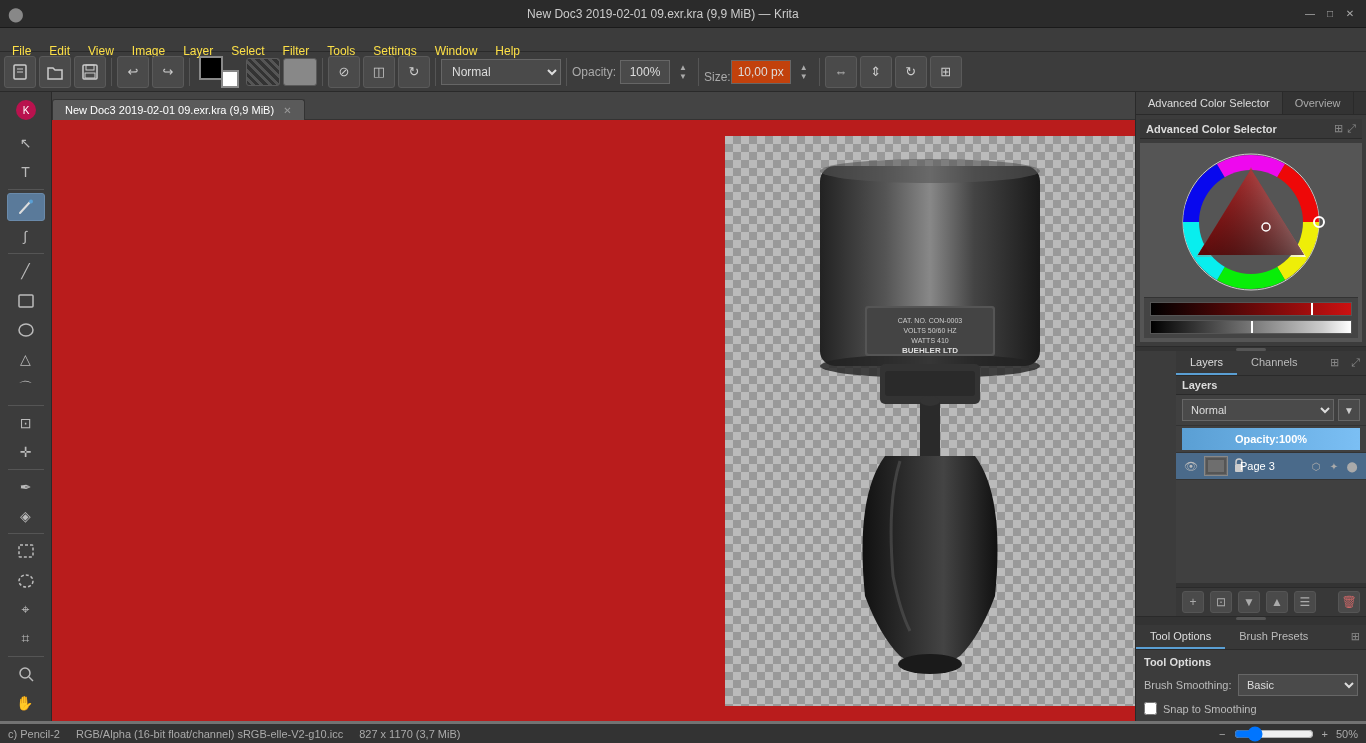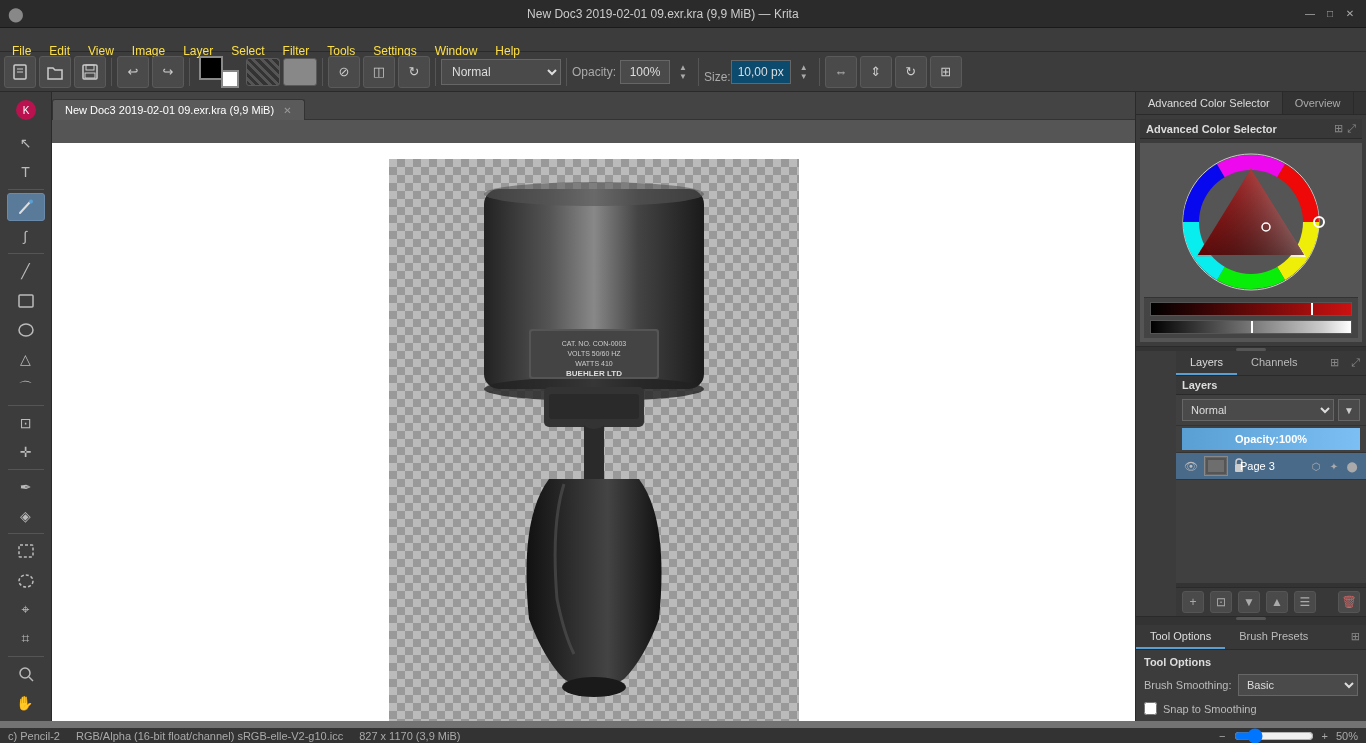--- a/index.html
+++ b/index.html
@@ -77,21 +77,21 @@
       width: 120px;
     }
 
     .opacity-group {
       display: flex; align-items: center; gap: 4px;
     }
     .opacity-label { color: #aaa; font-size: 12px; }
     .opacity-val { width: 50px; height: 24px; background: #4a4a4a; border: 1px solid #666; color: #ddd; text-align: center; font-size: 12px; }
     .size-group { display: flex; align-items: flex-end; }
     .size-label { color: #aaa; font-size: 12px; }
-    .size-val { width: 60px; height: 24px; background: #0c4a6e; border: 1px solid #666; color: #ddd; text-align: center; font-size: 12px; }
+    .size-val { width: 60px; height: 24px; background: #c2410c; border: 1px solid #666; color: #ddd; text-align: center; font-size: 12px; }
 
     
     #main-area {
       display: flex;
       height: calc(743px - 28px - 24px - 40px - 22px);
     }
 
     
     #toolbox {
       width: 52px;
@@ -142,25 +142,24 @@
       border-radius: 3px 3px 0 0;
       position: relative;
       top: 1px;
     }
     .tab.active { background: #5a5a5a; color: #fff; }
     .tab-close { margin-left: 6px; color: #999; font-size: 10px; cursor: pointer; }
 
     #canvas-container {
       width: 100%; height: calc(100% - 28px);
       overflow: auto;
-      background: #ffffff;
-      display: flex;
-      align-items: center;
-      justify-content: center;
-      margin-top: 23px;
+      background: #b91c1c;
+      display: flex;
+      align-items: center;
+      justify-content: flex-end;
     }
 
     
     .checker-bg {
       background-image:
         linear-gradient(45deg, #999 25%, transparent 25%),
         linear-gradient(-45deg, #999 25%, transparent 25%),
         linear-gradient(45deg, transparent 75%, #999 75%),
         linear-gradient(-45deg, transparent 75%, #999 75%);
       background-size: 16px 16px;
@@ -383,21 +382,21 @@
 
     
     #canvas-container::-webkit-scrollbar { width: 12px; height: 12px; }
     #canvas-container::-webkit-scrollbar-track { background: #333; }
     #canvas-container::-webkit-scrollbar-thumb { background: #666; border-radius: 4px; }
 
     
     #status-bar {
       height: 22px;
       background: #333;
-      border-top: 7px solid #737373;
+      border-top: 3px solid #737373;
       display: flex;
       align-items: center;
       padding: 0 8px;
       justify-content: space-between;
       font-size: 11px;
       color: #aaa;
     }
     .status-left { display: flex; gap: 16px; }
     .status-right { display: flex; align-items: center; gap: 8px; }
     .zoom-slider { width: 80px; height: 10px; cursor: pointer; }
@@ -871,21 +870,21 @@
       </div>
     </div>
 
   </div>
 </div>
 
 <div id="status-bar">
   <div class="status-left">
     <span>c) Pencil-2</span>
     <span>RGB/Alpha (16-bit float/channel)  sRGB-elle-V2-g10.icc</span>
-    <span>827 x 1170 (3,9 MiB)</span>
+    <span>827 x 1170 (3,7 MiB)</span>
   </div>
   <div class="status-right">
     <span style="cursor:pointer;color:#aaa;">−</span>
     <input type="range" class="zoom-slider" min="10" max="200" value="50" style="">
     <span style="cursor:pointer;color:#aaa;">+</span>
     <span>50%</span>
   </div>
 </div>
 
 </body></html>

